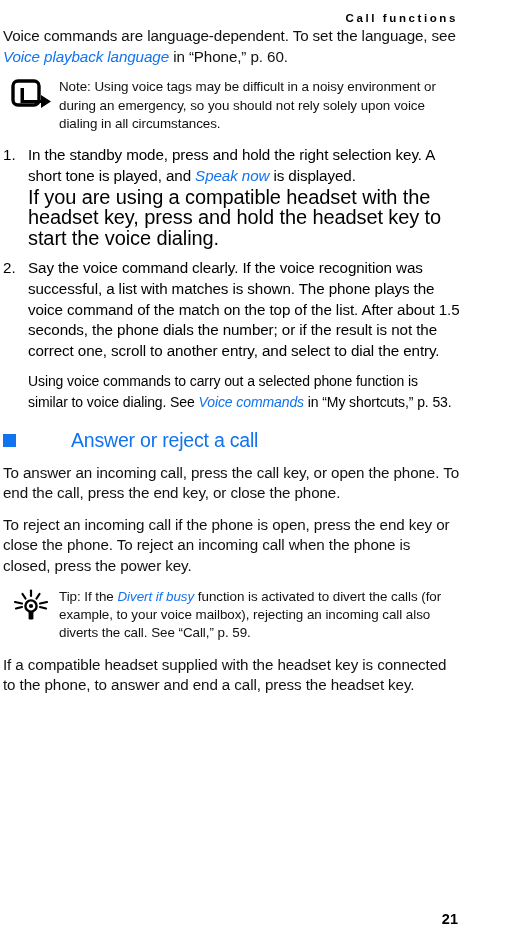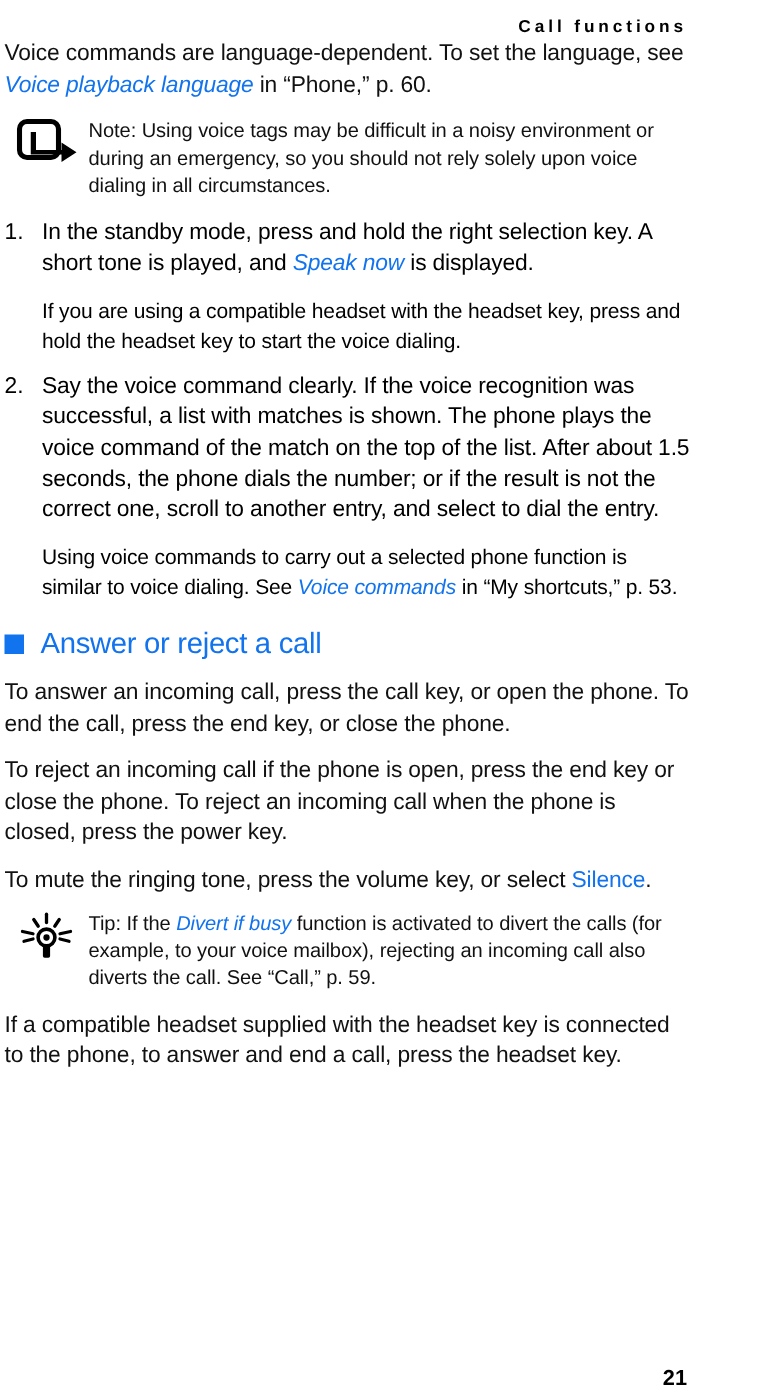--- a/index.html
+++ b/index.html
@@ -97,40 +97,41 @@
     top: 0;
     font-size: 15.2px;
     line-height: 20.6px;
   }
   .numitem .itemtext {
     font-size: 15.2px;
     line-height: 20.6px;
     letter-spacing: -0.1px;
   }
   .numitem .subpara {
-    font-size: 14px;
-    line-height: 20.6px;
-    letter-spacing: -0.1px;
-    margin-top: 10px;
+    font-size: 20px;
+    line-height: 20.6px;
+    letter-spacing: -0.1px;
+    margin-top: 0;
   }
 
   
   .indented-para {
     padding-left: 25px;
     font-size: 14px;
     line-height: 20.6px;
     letter-spacing: -0.1px;
     margin: 0 0 16px 0;
   }
 
   
   .section-head {
     display: flex;
     align-items: center;
     margin: 8px 0 12px 0;
+    gap: 44px;
   }
   .section-head .sq {
     width: 13px;
     height: 13px;
     background: #1173EE;
     flex: 0 0 auto;
     margin-right: 11px;
     position: relative;
     top: 1px;
   }
@@ -200,23 +201,20 @@
 
   <div class="section-head">
     <span class="sq"></span>
     <span class="head-text">Answer or reject a call</span>
   </div>
 
   <p class="para">To answer an incoming call, press the call key, or open the phone. To end the call, press the end key, or close the phone.</p>
 
   <p class="para">To reject an incoming call if the phone is open, press the end key or close the phone. To reject an incoming call when the phone is closed, press the power key.</p>
 
-  <p class="para tight">
-    <span>To mute the ringing tone, press the volume key, or select </span><span class="link-plain">Silence</span><span>.</span>
-  </p>
 
   <div class="callout">
     <span class="callout-icon">
       <svg width="42" height="32" viewBox="0 0 42 32" xmlns="http://www.w3.org/2000/svg">
         <g stroke="#000000" stroke-width="2.2" stroke-linecap="round" fill="none">
           <line x1="20" y1="1.5" x2="20" y2="7"></line>
           <line x1="11.5" y1="5" x2="14.5" y2="9.5"></line>
           <line x1="28.5" y1="5" x2="25.5" y2="9.5"></line>
           <line x1="4" y1="13" x2="11" y2="14.5"></line>
           <line x1="36" y1="13" x2="29" y2="14.5"></line>

